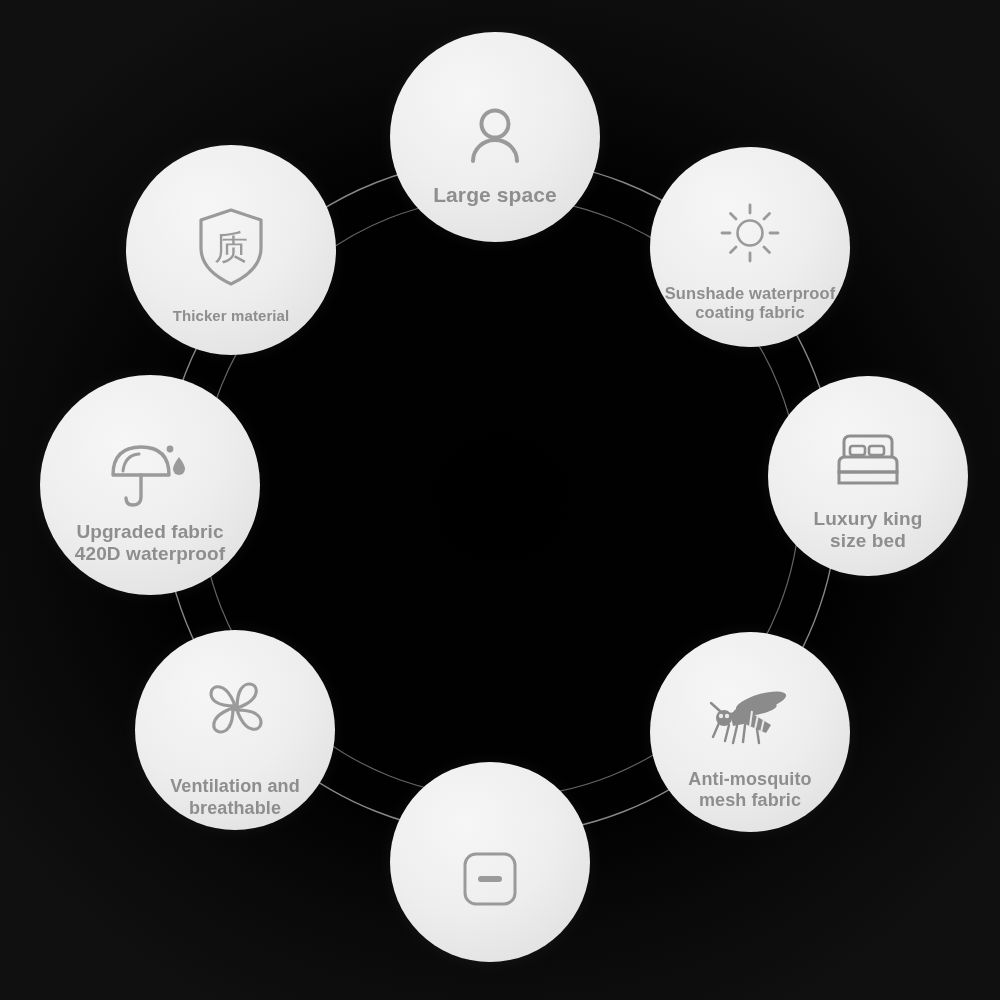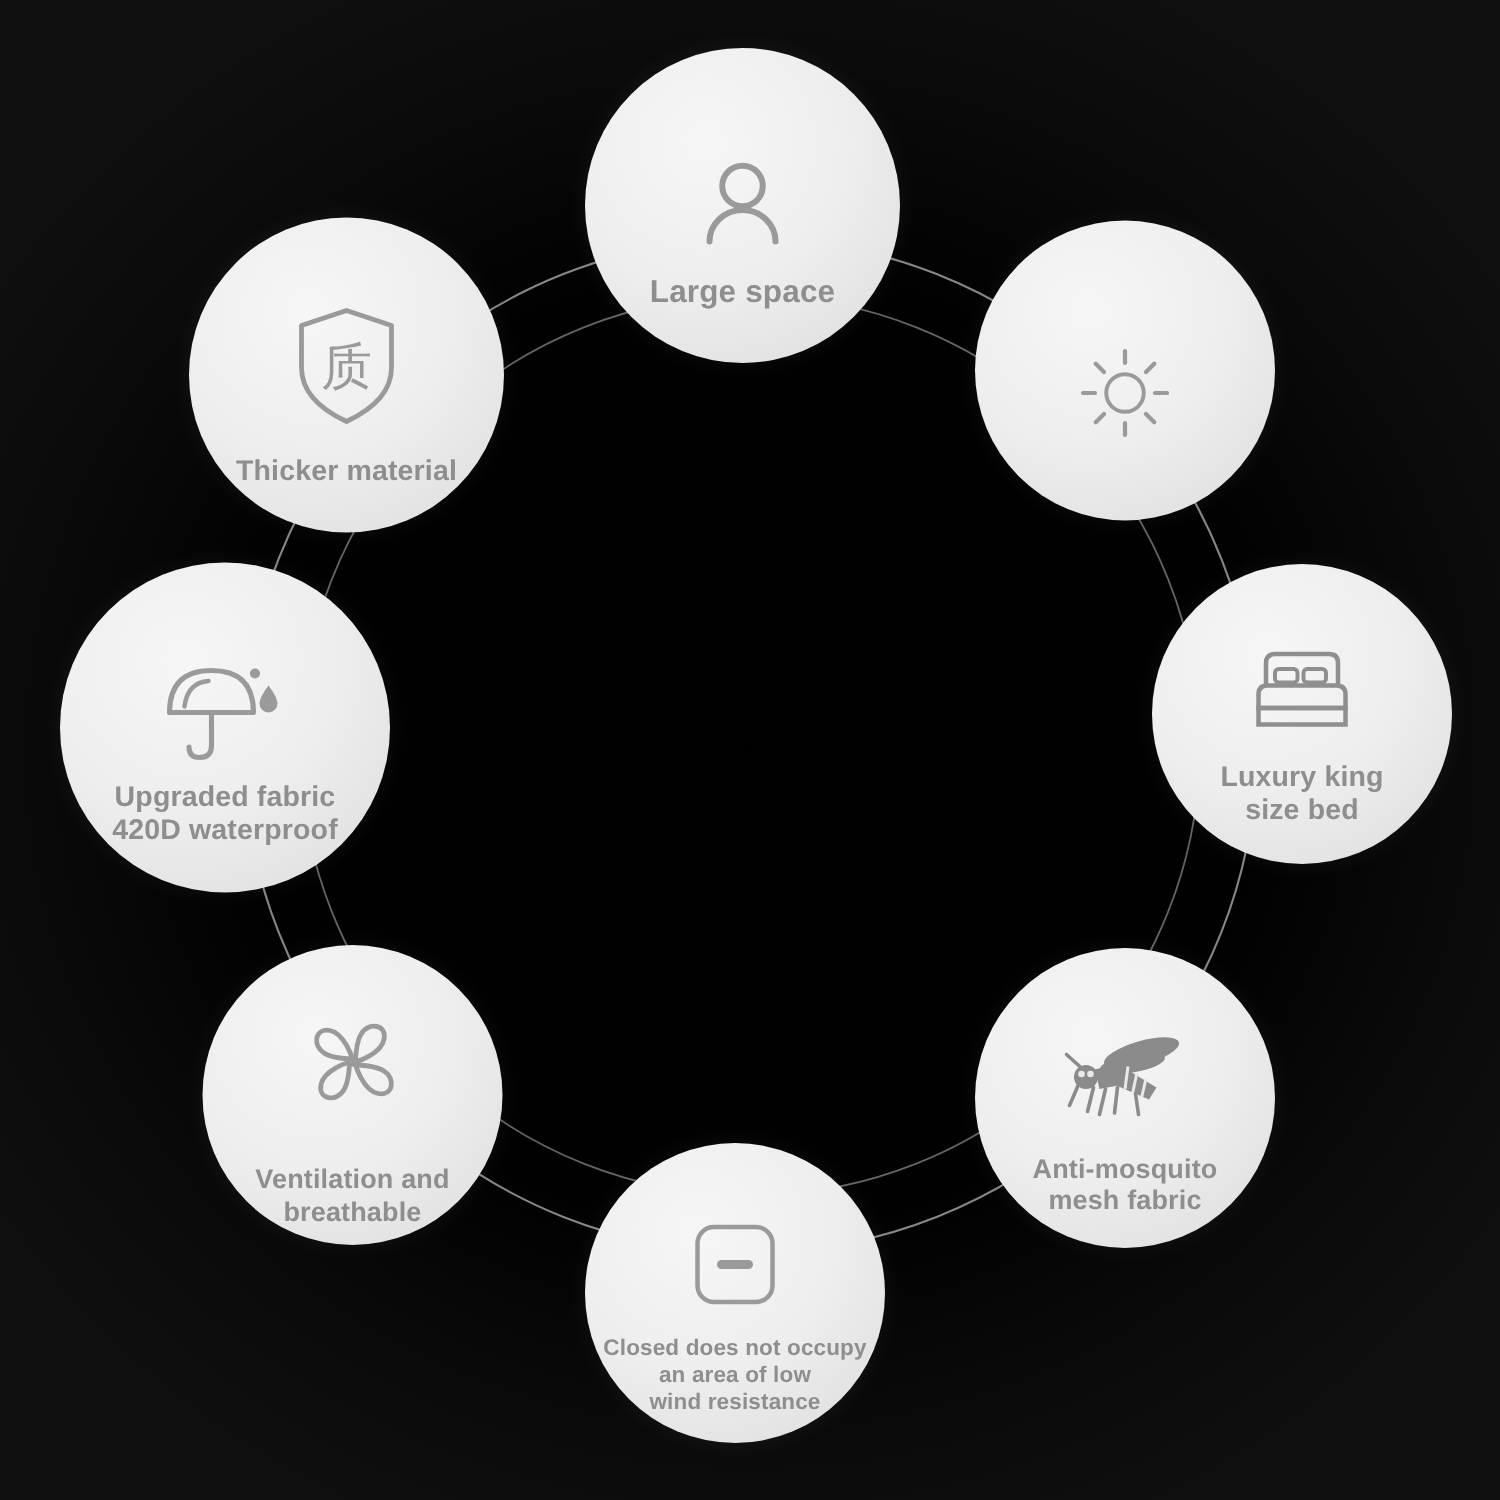--- a/index.html
+++ b/index.html
@@ -67,21 +67,21 @@
   #b-closed           { left: 390px; top: 762px; width: 200px; height: 200px; padding-top: 34px; }
   #b-closed .caption  { font-size: 15px; margin-top: 18px; }
 
   #b-ventilation      { left: 135px; top: 630px; width: 200px; height: 200px; padding-top: 34px; }
   #b-ventilation .caption { font-size: 18px; margin-top: 35px; }
 
   #b-upgraded         { left: 40px; top: 375px; width: 220px; height: 220px; padding-top: 34px; }
   #b-upgraded .caption { font-size: 19px; margin-top: 10px; }
 
   #b-thicker          { left: 126px; top: 145px; width: 210px; height: 210px; padding-top: 30px; }
-  #b-thicker .caption { font-size: 19px; margin-top: 19px; }
+  #b-thicker .caption { font-size: 15px; margin-top: 19px; }
 </style>
 </head>
 <body>
 
 <div id="stage">
 
   <div id="bg-vignette"></div>
 
   <svg id="rings" viewBox="0 0 1000 1000">
     <circle cx="500" cy="497" r="338" fill="none" stroke="#9d9d9d" stroke-width="1.4" opacity="0.85"></circle>
@@ -107,20 +107,22 @@
           <line x1="31" y1="51" x2="31" y2="59"></line>
           <line x1="3" y1="31" x2="11" y2="31"></line>
           <line x1="51" y1="31" x2="59" y2="31"></line>
           <line x1="11.5" y1="11.5" x2="17" y2="17"></line>
           <line x1="45" y1="45" x2="50.5" y2="50.5"></line>
           <line x1="50.5" y1="11.5" x2="45" y2="17"></line>
           <line x1="17" y1="45" x2="11.5" y2="50.5"></line>
         </g>
       </svg>
     </span>
+    <span class="caption">Sunshade waterproof
+coating fabric</span>
   </div>
 
   <div class="bubble" id="b-bed">
     <span class="ico">
       <svg width="72" height="56" viewBox="0 0 72 56">
 
         <path d="M12 24 L12 10 Q12 4 18 4 L54 4 Q60 4 60 10 L60 24" fill="none" stroke="#8f8f8f" stroke-width="3"></path>
 
         <rect x="18" y="14" width="15" height="9" rx="2.5" fill="none" stroke="#8f8f8f" stroke-width="2.6"></rect>
         <rect x="37" y="14" width="15" height="9" rx="2.5" fill="none" stroke="#8f8f8f" stroke-width="2.6"></rect>
@@ -171,23 +173,20 @@
 mesh fabric</span>
   </div>
 
   <div class="bubble" id="b-closed">
     <span class="ico">
       <svg width="58" height="58" viewBox="0 0 58 58">
         <rect x="4" y="4" width="50" height="50" rx="11" fill="none" stroke="#9a9a9a" stroke-width="3"></rect>
         <rect x="17" y="26" width="24" height="6" rx="3" fill="#9a9a9a"></rect>
       </svg>
     </span>
-    <span class="caption">Closed does not occupy
-an area of low
-wind resistance</span>
   </div>
 
   <div class="bubble" id="b-ventilation">
     <span class="ico">
       <svg width="66" height="66" viewBox="0 0 66 66">
         <g fill="none" stroke="#9a9a9a" stroke-width="3.2" stroke-linejoin="round">
           <path d="M33 31 C33 31 28 14 18 12 C8 10 6 22 14 27 C20 31 33 31 33 31 Z"></path>
           <path d="M35 33 C35 33 52 28 54 18 C56 8 44 6 39 14 C35 20 35 33 35 33 Z"></path>
           <path d="M35 35 C35 35 40 52 50 54 C60 56 62 44 54 39 C48 35 35 35 35 35 Z"></path>
           <path d="M31 33 C31 33 14 38 12 48 C10 58 22 60 27 52 C31 46 31 33 31 33 Z"></path>

